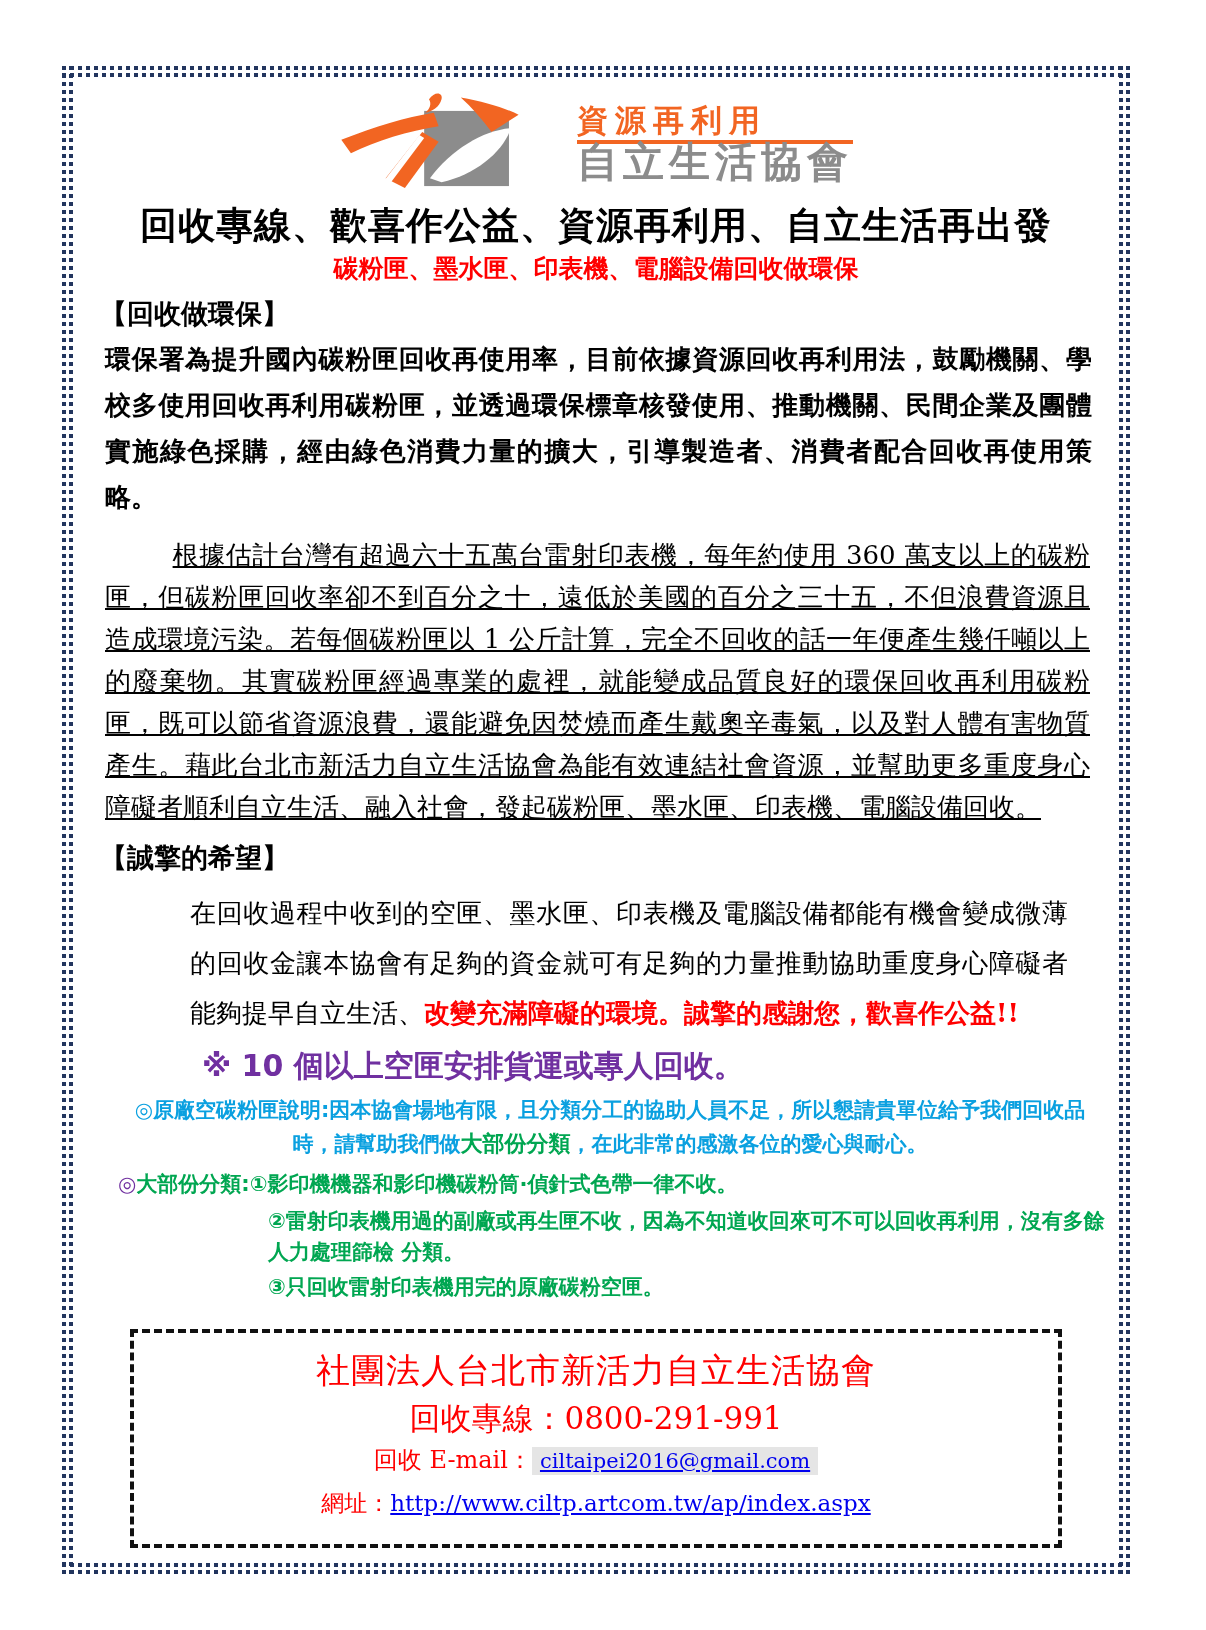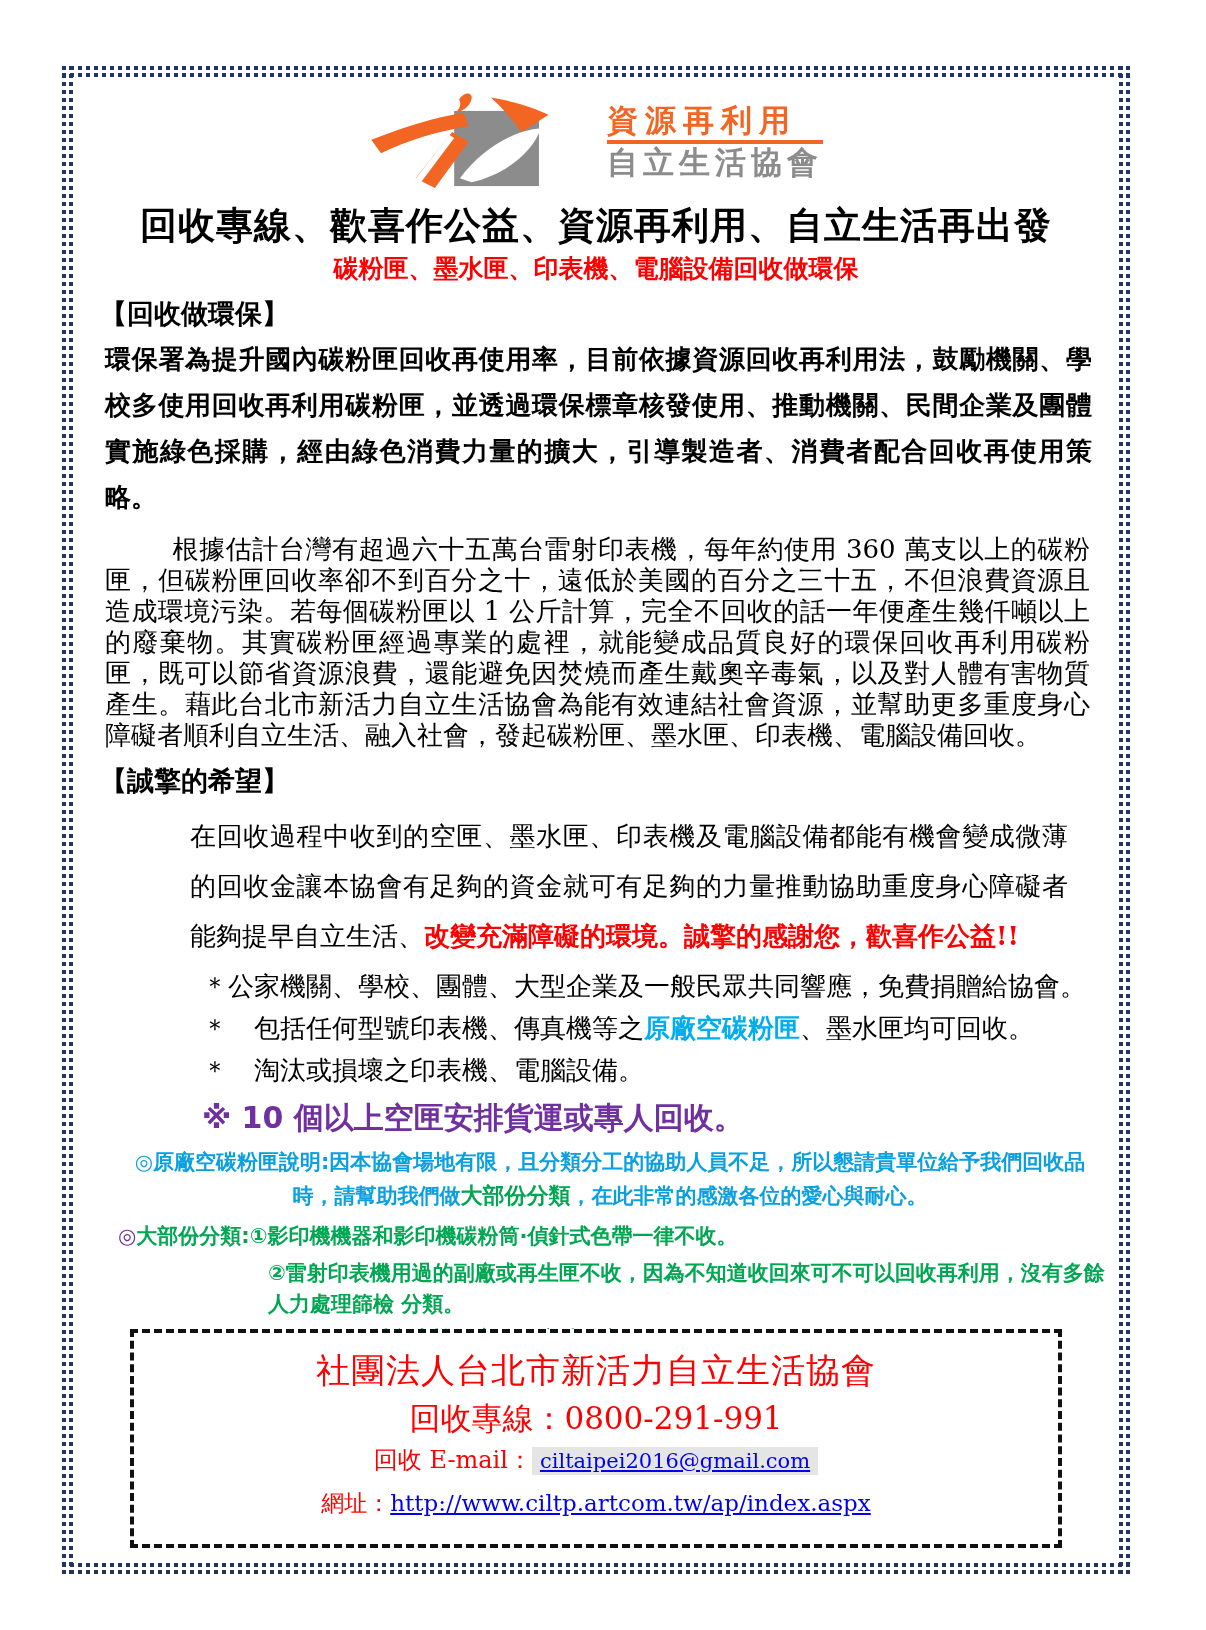--- a/index.html
+++ b/index.html
@@ -25,31 +25,31 @@
     pointer-events:none;
   }
   .content{position:absolute;left:62px;top:66px;width:1068px;height:1508px;overflow:hidden;}
 
   
   .logo-row{display:flex;justify-content:center;align-items:flex-start;margin-top:16px;height:108px;}
   .logo-mark{width:232px;height:106px;flex:0 0 auto;}
   .logo-text{margin-left:6px;padding-top:22px;}
   .logo-name1{color:#F26522;font-weight:bold;font-size:31px;letter-spacing:7px;line-height:33px;white-space:nowrap;}
   .logo-underline{height:4px;background:#F26522;margin:3px 0 2px 0;}
-  .logo-name2{color:#8C8C8C;font-weight:bold;font-size:31px;letter-spacing:5px;line-height:33px;white-space:nowrap;}
+  .logo-name2{color:#8C8C8C;font-weight:bold;font-size:41px;letter-spacing:5px;line-height:33px;white-space:nowrap;}
 
   
   .main-title{text-align:center;font-size:37px;font-weight:bold;letter-spacing:1px;margin-top:12px;line-height:46px;font-family:"DejaVu Serif",serif;}
   .sub-title{text-align:center;font-size:25px;font-weight:bold;color:#FF0000;margin-top:4px;line-height:34px;font-family:"DejaVu Serif",serif;}
 
   .sec-heading{font-size:27px;font-weight:bold;margin:10px 0 0 38px;line-height:36px;}
 
   .para{font-family:"DejaVu Serif",serif;font-size:26px;text-align:justify;}
   .para-lead{font-weight:bold;margin:4px 38px 0 43px;line-height:46px;}
-  .para-body{margin:14px 40px 12px 43px;line-height:31px;text-indent:2.6em;}
+  .para-body{margin:14px 40px 12px 43px;line-height:42px;text-indent:2.6em;text-decoration:underline;}
   .para-hope{margin:12px 62px 0 128px;line-height:50px;}
   .red-inline{color:#FF0000;font-weight:bold;}
 
   .love-list{margin:6px 40px 0 140px;}
   .love-item{font-family:"DejaVu Serif",serif;font-size:26px;line-height:39px;margin-top:3px;}
   .hl-blue{color:#00AEEF;font-weight:bold;}
   .note-purple{color:#7030A0;font-weight:bold;font-size:30px;margin:8px 0 0 140px;line-height:40px;}
 
   .note-blue{color:#0aa0e0;font-weight:bold;font-size:21px;line-height:33px;margin:8px 24px 0 52px;text-align:center;}
   .hl-green{color:#00A651;font-size:22px;}
@@ -99,25 +99,20 @@
   <div class="main-title">回收專線、歡喜作公益、資源再利用、自立生活再出發</div>
   <div class="sub-title">碳粉匣、墨水匣、印表機、電腦設備回收做環保</div>
 
   <div class="sec-heading">【回收做環保】</div>
   <p class="para para-lead">環保署為提升國內碳粉匣回收再使用率，目前依據資源回收再利用法，鼓勵機關、學校多使用回收再利用碳粉匣，並透過環保標章核發使用、推動機關、民間企業及團體實施綠色採購，經由綠色消費力量的擴大，引導製造者、消費者配合回收再使用策略。</p>
   <p class="para para-body">根據估計台灣有超過六十五萬台雷射印表機，每年約使用 360 萬支以上的碳粉匣，但碳粉匣回收率卻不到百分之十，遠低於美國的百分之三十五，不但浪費資源且造成環境污染。若每個碳粉匣以 1 公斤計算，完全不回收的話一年便產生幾仟噸以上的廢棄物。其實碳粉匣經過專業的處裡，就能變成品質良好的環保回收再利用碳粉匣，既可以節省資源浪費，還能避免因焚燒而產生戴奧辛毒氣，以及對人體有害物質產生。藉此台北市新活力自立生活協會為能有效連結社會資源，並幫助更多重度身心障礙者順利自立生活、融入社會，發起碳粉匣、墨水匣、印表機、電腦設備回收。</p>
 
   <div class="sec-heading">【誠擎的希望】</div>
   <p class="para para-hope"><span>在回收過程中收到的空匣、墨水匣、印表機及電腦設備都能有機會變成微薄的回收金讓本協會有足夠的資金就可有足夠的力量推動協助重度身心障礙者能夠提早自立生活、</span><span class="red-inline">改變充滿障礙的環境。誠擎的感謝您，歡喜作公益!!</span></p>
 
-  <div class="love-list">
-    <div class="love-item">＊公家機關、學校、團體、大型企業及一般民眾共同響應，免費捐贈給協會。</div>
-    <div class="love-item"><span>＊　包括任何型號印表機、傳真機等之</span><span class="hl-blue">原廠空碳粉匣</span><span>、墨水匣均可回收。</span></div>
-    <div class="love-item">＊　淘汰或損壞之印表機、電腦設備。</div>
-  </div>
   <div class="note-purple">※ 10 個以上空匣安排貨運或專人回收。</div>
 
   <div class="note-blue"><span>◎原廠空碳粉匣說明:因本協會場地有限，且分類分工的協助人員不足，所以懇請貴單位給予我們回收品時，請幫助我們做</span><span class="hl-green">大部份分類</span><span>，在此非常的感激各位的愛心與耐心。</span></div>
 
   <div class="green-block green-l1"><span class="marker-purple">◎</span><span>大部份分類:①影印機機器和影印機碳粉筒·偵針式色帶一律不收。</span></div>
   <div class="green-block green-l2">②雷射印表機用過的副廠或再生匣不收，因為不知道收回來可不可以回收再利用，沒有多餘人力處理篩檢 分類。</div>
   <div class="green-block green-l3">③只回收雷射印表機用完的原廠碳粉空匣。</div>
 
   <div class="footer-box">
     <div class="org-title">社團法人台北市新活力自立生活協會</div>

